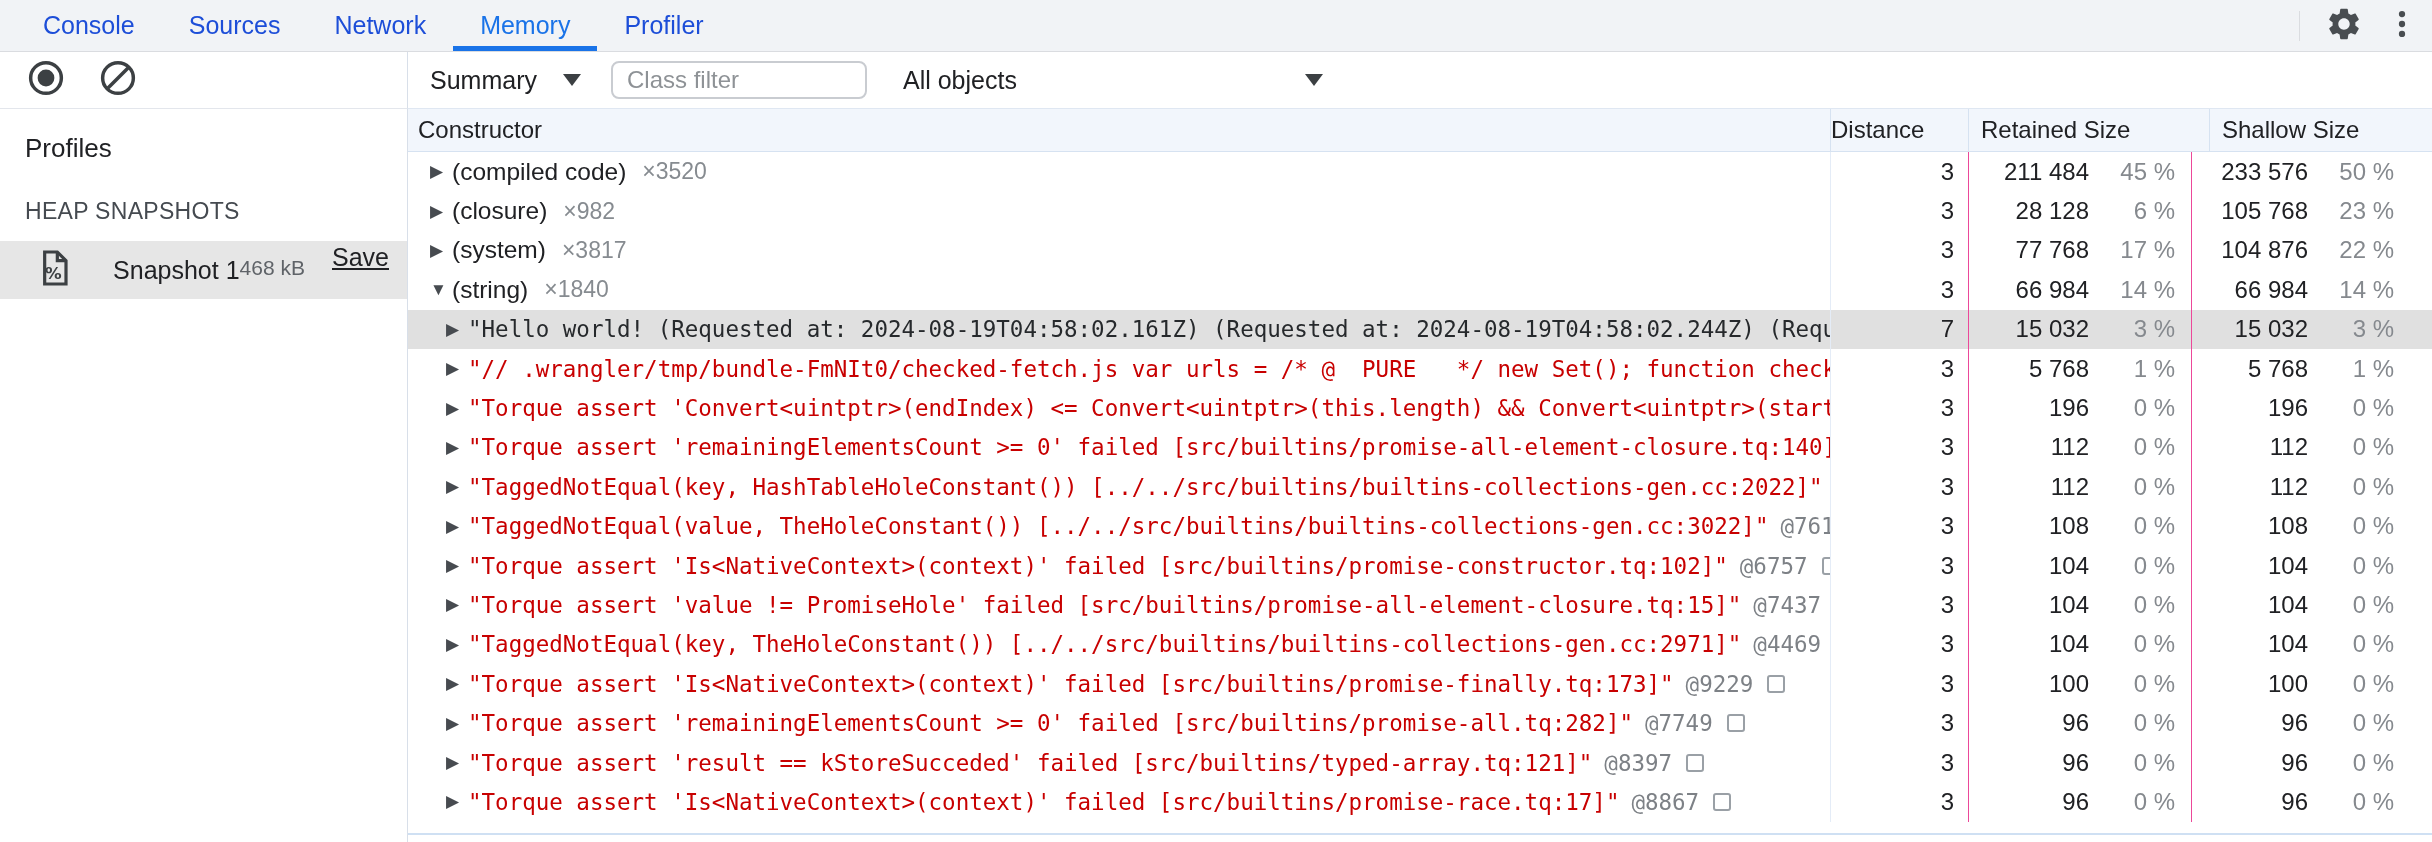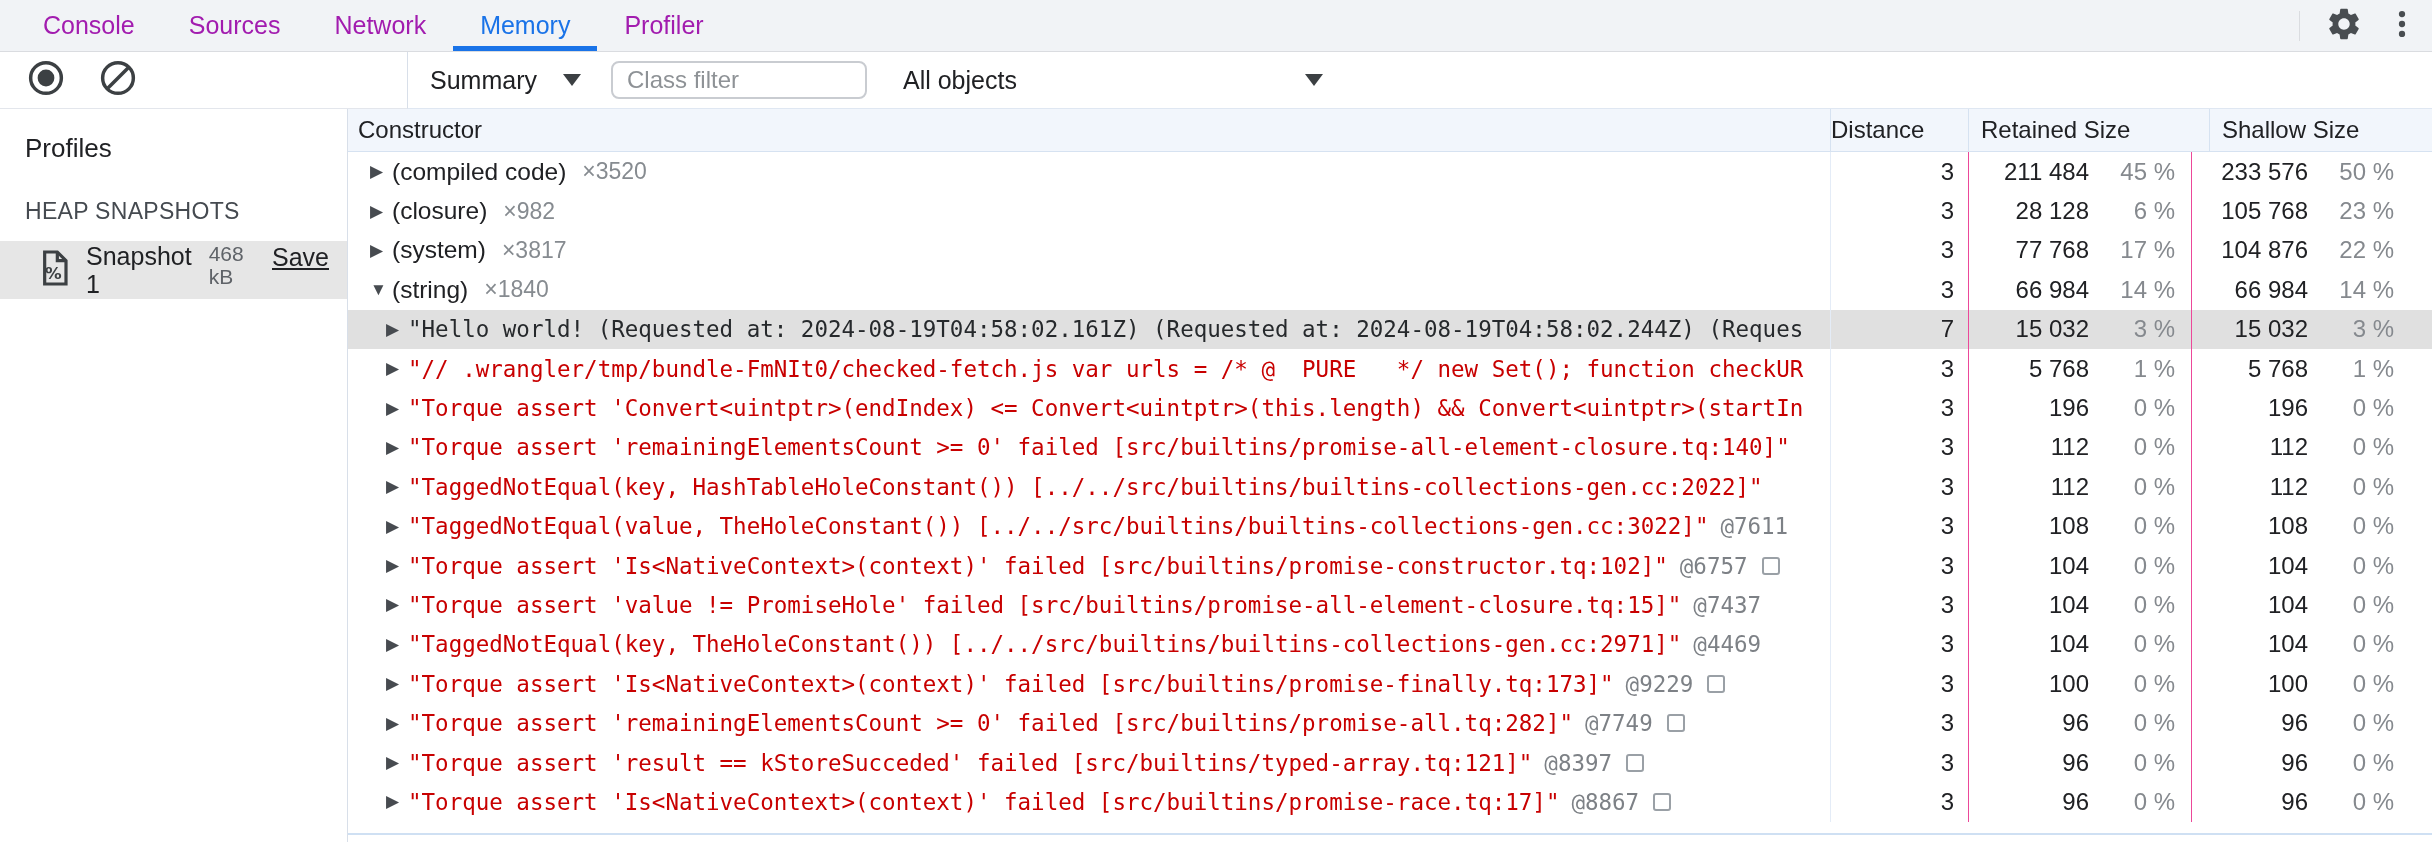--- a/index.html
+++ b/index.html
@@ -5,21 +5,21 @@
   * { margin:0; padding:0; box-sizing:border-box; }
   html,body { width:2432px; height:842px; overflow:hidden; background:#fff;
     font-family:"Liberation Sans", sans-serif; -webkit-font-smoothing:antialiased; }
   .app { width:2432px; height:842px; display:flex; flex-direction:column; position:relative; }
 
   
   .tabbar { height:52px; background:#f1f3f6; border-bottom:1px solid #dadce0;
     display:flex; align-items:stretch; flex:0 0 auto; position:relative; }
   .tabs { display:flex; padding-left:16px; }
   .tab { position:relative; display:flex; align-items:center; padding:0 27px;
-    font-size:25px; color:#a21caf; cursor:pointer; white-space:nowrap; }
+    font-size:25px; color:#1d4ed8; cursor:pointer; white-space:nowrap; }
   .tab.active { color:#1a73e8; }
   .tab.active::after { content:""; position:absolute; left:0; right:0; bottom:0;
     height:5px; background:#1a73e8; }
   .tabbar-right { position:absolute; right:8px; top:0; height:51px; display:flex;
     align-items:center; gap:14px; }
   .tb-divider { width:1px; height:30px; background:#dadce0; margin-right:8px; }
   .icon-btn { width:44px; height:44px; display:flex; align-items:center; justify-content:center; cursor:pointer; }
 
   
   .toolbar-row { height:57px; display:flex; flex:0 0 auto; background:#fff; }
@@ -32,21 +32,21 @@
   .caret { width:0; height:0; border-left:9px solid transparent; border-right:9px solid transparent;
     border-top:12px solid #3c4043; margin-left:26px; }
   .class-filter { margin-left:30px; width:256px; height:38px; border:2px solid #c9ccd1;
     border-radius:8px; font-size:24px; color:#202124; padding:0 14px; outline:none;
     font-family:"Liberation Sans", sans-serif; }
   .class-filter::placeholder { color:#8e9296; }
   .dd-wide { margin-left:36px; width:420px; display:flex; align-items:center; justify-content:space-between; }
 
   
   .body-row { flex:1; display:flex; min-height:0; }
-  .sidebar { width:348px; flex:0 0 auto; border-right:1px solid #d8dfe9; background:#fff; }
+  .sidebar { width:408px; flex:0 0 auto; border-right:1px solid #d8dfe9; background:#fff; }
   .profiles-title { font-size:26px; color:#202124; margin:24px 0 0 25px; }
   .heap-title { font-size:23px; color:#454a50; margin:34px 0 0 25px; letter-spacing:0.3px; }
   .snapshot-item { margin-top:16px; height:58px; background:#e6e6e6; display:flex;
     align-items:center; padding:0 18px 0 38px; cursor:pointer; }
   .snap-meta { margin-left:16px; flex:1; display:flex; flex-direction:row; justify-content:center; }
   .snap-name { font-size:25px; color:#202124; line-height:28px; }
   .snap-size { font-size:21px; color:#5f6368; line-height:23px; }
   .save-link { font-size:25px; color:#202124; text-decoration:underline; cursor:pointer; align-self:flex-start; margin-top:2px; }
 
   .content { flex:1; display:flex; flex-direction:column; min-width:0; position:relative; }

